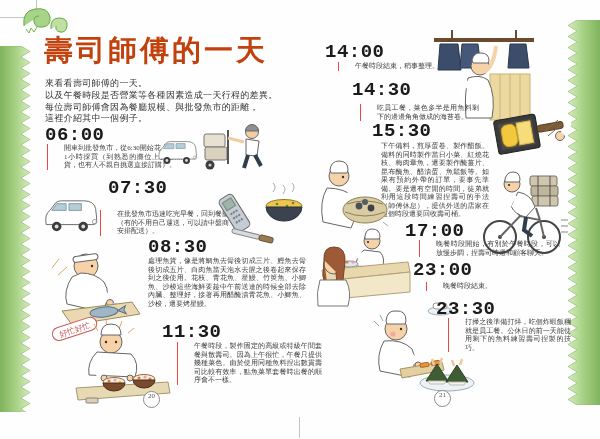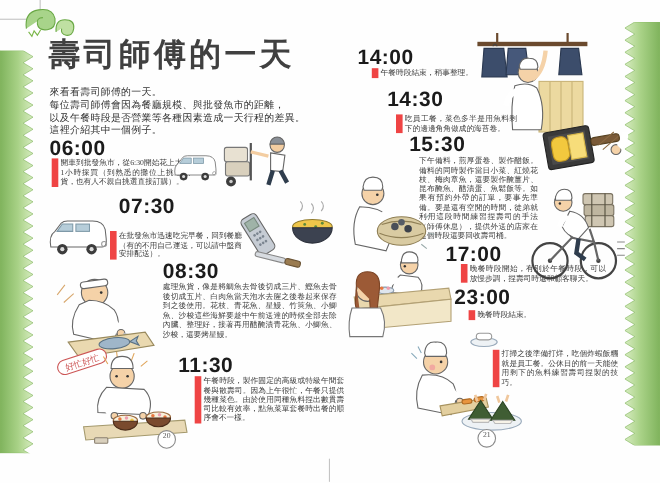--- a/index.html
+++ b/index.html
@@ -1,24 +1,24 @@
 <!DOCTYPE html>
 <html><head>
 <meta charset="utf-8">
 <style>
   html,body{margin:0;padding:0;background:#ffffff;}
   #sheet{position:relative;width:600px;height:439px;background:#fefefe;overflow:hidden;
          font-family:"Liberation Serif","DejaVu Serif",serif;}
   svg.illu{position:absolute;overflow:visible;}
-  .title{position:absolute;font-size:29px;font-weight:700;letter-spacing:3px;color:#404040;line-height:1;}
+  .title{position:absolute;font-size:29px;font-weight:700;letter-spacing:3px;color:#c2410c;line-height:1;}
   .intro{position:absolute;font-size:9px;line-height:11.8px;color:#333;letter-spacing:0.3px;}
-  .time{position:absolute;font-family:Liberation Sans, sans-serif;font-weight:700;
+  .time{position:absolute;font-family:Liberation Mono, monospace;font-weight:700;
         font-size:19px;color:#1b1b1b;letter-spacing:0.5px;line-height:1;}
   .para{position:absolute;font-size:7px;line-height:8.5px;color:#3c3c3c;text-align:justify;
-        border-left:6px solid #ef4444;padding-left:2px;}
+        border-left:1px solid #ef4444;padding-left:16px;}
   .pagenum{position:absolute;width:15px;height:15px;border:1px solid #8a8a8a;border-radius:50%;
            display:flex;align-items:flex-start;justify-content:center;font-size:7px;color:#555;background:#fff;}
   .crop{position:absolute;background:#c4c4c4;}
   .border-svg{position:absolute;}
 </style>
 </head>
 <body>
 
 <div id="sheet">
 
@@ -50,22 +50,22 @@
   <svg class="illu" style="left:20px;top:4px" width="46" height="30" viewBox="0 0 46 30">
     <path d="M4,22 q-2,-15 11,-17 q13,-2 15,8 q1,9 -7,10 q-8,1 -9,-5 q-1,-6 5,-6" fill="#a8d48a" stroke="#69a844" stroke-width="1"></path>
     <path d="M31,25 q-1,-11 8,-11 q9,0 8,8 q-1,7 -7,6 q-5,-1 -4,-6" fill="#bfe0a2" stroke="#69a844" stroke-width="1"></path>
     <path d="M6,25 l3,4 l2,-5 l3,4 l3,-5" fill="none" stroke="#7ab648" stroke-width="1"></path>
   </svg>
 
   <div class="title" style="left:44px;top:36px">壽司師傅的一天</div>
 
   <div class="intro" style="left:45px;top:78px">
     <div>來看看壽司師傅的一天。</div>
+    <div>以及午餐時段是否營業等各種因素造成一天行程的差異。</div>
     <div>每位壽司師傅會因為餐廳規模、與批發魚市的距離，</div>
-    <div>以及午餐時段是否營業等各種因素造成一天行程的差異。</div>
     <div>這裡介紹其中一個例子。</div>
   </div>
 
   <div class="time" style="left:45px;top:126px">06:00</div>
   <div class="para" style="left:47px;top:144px;width:118px">開車到批發魚市，從6:30開始花上大約1小時採買（到熟悉的攤位上挑選魚貨，也有人不親自挑選直接訂購）。</div>
 
   <svg class="illu" style="left:155px;top:138px" width="42" height="31" viewBox="0 0 60 40">
     <path d="M6,28 q-2,-11 4,-15 l6,-8 q2,-2 6,-2 h24 q10,0 12,8 l1,9 q1,8 -4,8 h-41 q-6,0 -8,0 z" fill="#fff" stroke="#666"></path>
     <path d="M12,13 l5,-7 h10 v7 z" fill="#b6cdd9" stroke="#7e99a8"></path>
     <rect x="30" y="6" width="13" height="7" fill="#b6cdd9" stroke="#7e99a8"></rect>
@@ -276,20 +276,21 @@
   </svg>
 
   <div class="time" style="left:413px;top:261px">23:00</div>
   <div class="para" style="left:426px;top:282px;width:90px">晚餐時段結束。</div>
 
   <svg class="illu" style="left:426px;top:300px" width="28" height="16" viewBox="0 0 28 16">
     <ellipse cx="14" cy="11" rx="12" ry="4" fill="#eef2f5" stroke="#99aabb"></ellipse>
     <rect x="7" y="3" width="14" height="6" rx="3" fill="#fff" stroke="#999"></rect>
   </svg>
 
+  <div class="time" style="left:436px;top:300px">23:30</div>
   <div class="para" style="left:448px;top:318px;width:106px">打掃之後準備打烊，吃個炸蝦飯糰就是員工餐。公休日的前一天能使用剩下的魚料練習壽司捏製的技巧。</div>
 
   <svg class="illu" style="left:366px;top:307px" width="78" height="80" viewBox="0 0 78 80">
     <path d="M8,14 l5,5 M14,8 l3,6" stroke="#88aabb" fill="none"></path>
     <circle cx="30" cy="22" r="11" fill="#f5d2a8" stroke="#666"></circle>
     <path d="M20,14 q1,-11 10,-10 q10,-1 10,10 l-1,3 h-18 z" fill="#fff" stroke="#666"></path>
     <circle cx="35" cy="22" r="1.2" fill="#333"></circle>
     <circle cx="27" cy="27" r="2.6" fill="#f2a8a0"></circle>
     <path d="M18,34 q-8,14 -4,30 l30,6 q8,-16 2,-28 q-10,-10 -28,-8 z" fill="#fff" stroke="#666"></path>
     <path d="M36,42 q10,6 14,14 M30,50 q8,6 12,10" stroke="#fff" stroke-width="6" fill="none"></path>

